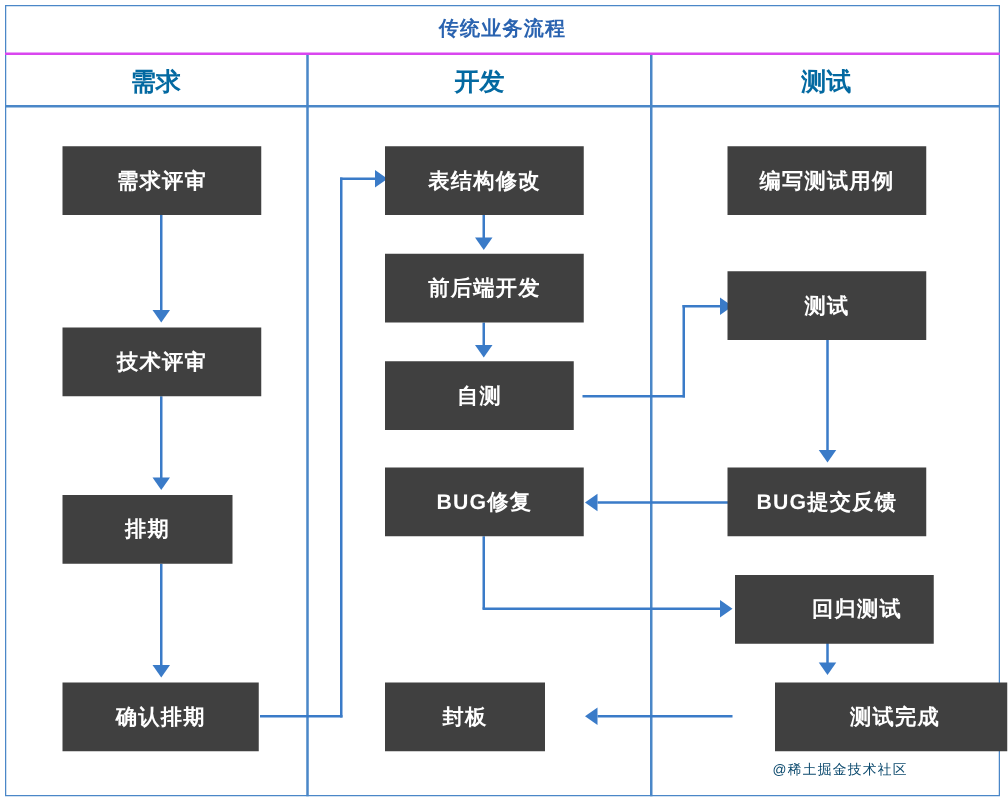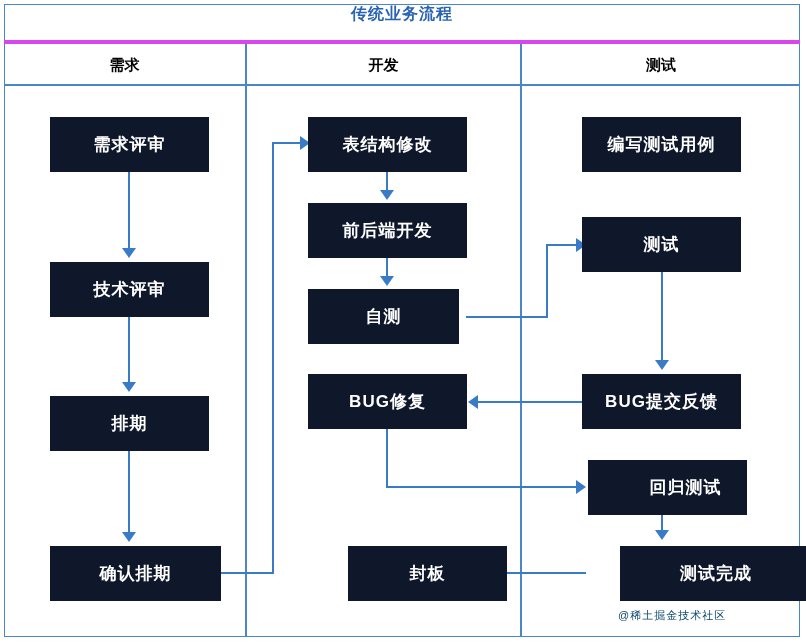--- a/index.html
+++ b/index.html
@@ -3,29 +3,29 @@
 <meta charset="utf-8">
 <style>
   html,body{margin:0;padding:0;background:#ffffff;}
   body{font-family:"Liberation Sans","DejaVu Sans",sans-serif;}
   #canvas{
     position:relative;width:806px;height:643px;background:#ffffff;overflow:hidden;
   }
   
   .frame{position:absolute;left:4px;top:4px;width:796px;height:633px;border:1px solid #4a87c8;box-sizing:border-box;}
   .title-row{position:absolute;left:4px;top:4px;width:796px;height:40px;box-sizing:border-box;
-             border-bottom:4px solid #d946ef;display:flex;justify-content:center;}
+             border-bottom:2px solid #d946ef;display:flex;align-items:center;justify-content:center;}
   .title-text{color:#2a63b0;font-weight:bold;font-size:16px;letter-spacing:1px;}
   .header-row{position:absolute;left:4px;top:44px;width:796px;height:42px;box-sizing:border-box;
               border-bottom:2px solid #4a87c8;}
   .col-head{position:absolute;top:0;height:42px;display:flex;align-items:center;justify-content:center;
-            color:#000000;font-weight:bold;font-size:15px;}
+            color:#0369a1;font-weight:bold;font-size:20px;}
   .vdiv{position:absolute;background:#4a87c8;width:2px;}
   
-  .node{position:absolute;background:#0f172a;color:#ffffff;display:flex;align-items:center;justify-content:center;
+  .node{position:absolute;background:#404040;color:#ffffff;display:flex;align-items:center;justify-content:center;
         font-size:17px;font-weight:bold;letter-spacing:1px;box-sizing:border-box;}
   
   .seg{position:absolute;background:#3a7bc8;}
   .h{height:2px;}
   .v{width:2px;}
   .arrow{position:absolute;width:0;height:0;}
   .arr-down{border-left:7px solid transparent;border-right:7px solid transparent;border-top:10px solid #3a7bc8;}
   .arr-right{border-top:7px solid transparent;border-bottom:7px solid transparent;border-left:10px solid #3a7bc8;}
   .arr-left{border-top:7px solid transparent;border-bottom:7px solid transparent;border-right:10px solid #3a7bc8;}
   .watermark{position:absolute;color:#0c4a6e;font-size:11px;letter-spacing:1px;}
@@ -86,28 +86,28 @@
   <div class="arrow arr-right" style="left:576px;top:480px;"></div>
 
   <div class="seg v" style="left:661px;top:514px;height:18px;"></div>
   <div class="arrow arr-down" style="left:655px;top:530px;"></div>
 
   <div class="seg h" style="left:478px;top:572px;width:108px;"></div>
   <div class="arrow arr-left" style="left:468px;top:566px;"></div>
 
   <div class="node" style="left:50px;top:117px;width:159px;height:55px;">需求评审</div>
   <div class="node" style="left:50px;top:262px;width:159px;height:55px;">技术评审</div>
-  <div class="node" style="left:50px;top:396px;width:159px;height:55px;">排期</div>
-  <div class="node" style="left:50px;top:546px;width:171px;height:55px;">确认排期</div>
+  <div class="node" style="left:50px;top:396px;width:136px;height:55px;">排期</div>
+  <div class="node" style="left:50px;top:546px;width:157px;height:55px;">确认排期</div>
 
   <div class="node" style="left:308px;top:117px;width:159px;height:55px;font-family:Liberation Serif, serif;">表结构修改</div>
   <div class="node" style="left:308px;top:203px;width:159px;height:55px;">前后端开发</div>
   <div class="node" style="left:308px;top:289px;width:151px;height:55px;">自测</div>
   <div class="node" style="left:308px;top:374px;width:159px;height:55px;">BUG修复</div>
-  <div class="node" style="left:308px;top:546px;width:159px;height:55px;margin-left:40px;">封板</div>
+  <div class="node" style="left:308px;top:546px;width:128px;height:55px;">封板</div>
 
   <div class="node" style="left:582px;top:117px;width:159px;height:55px;">编写测试用例</div>
   <div class="node" style="left:582px;top:217px;width:159px;height:55px;">测试</div>
   <div class="node" style="left:582px;top:374px;width:159px;height:55px;">BUG提交反馈</div>
   <div class="node" style="left:588px;top:460px;width:159px;height:55px;padding-left:36px;">回归测试</div>
   <div class="node" style="left:620px;top:546px;width:192px;height:55px;">测试完成</div>
 
   <div class="watermark" style="left:618px;top:608px;">@稀土掘金技术社区</div>
 
 </div>

